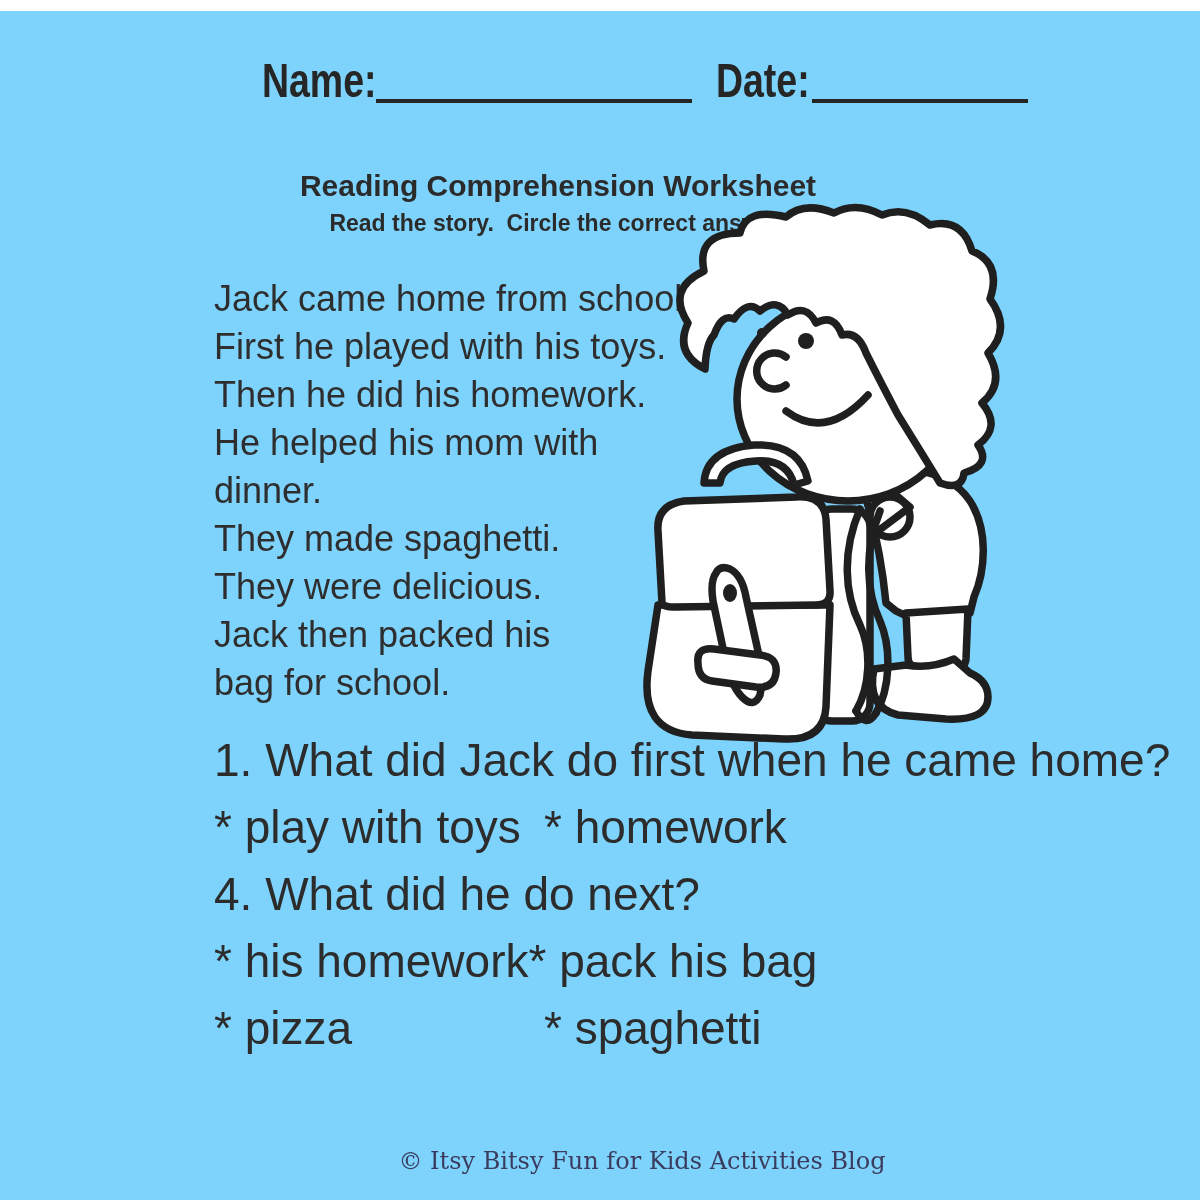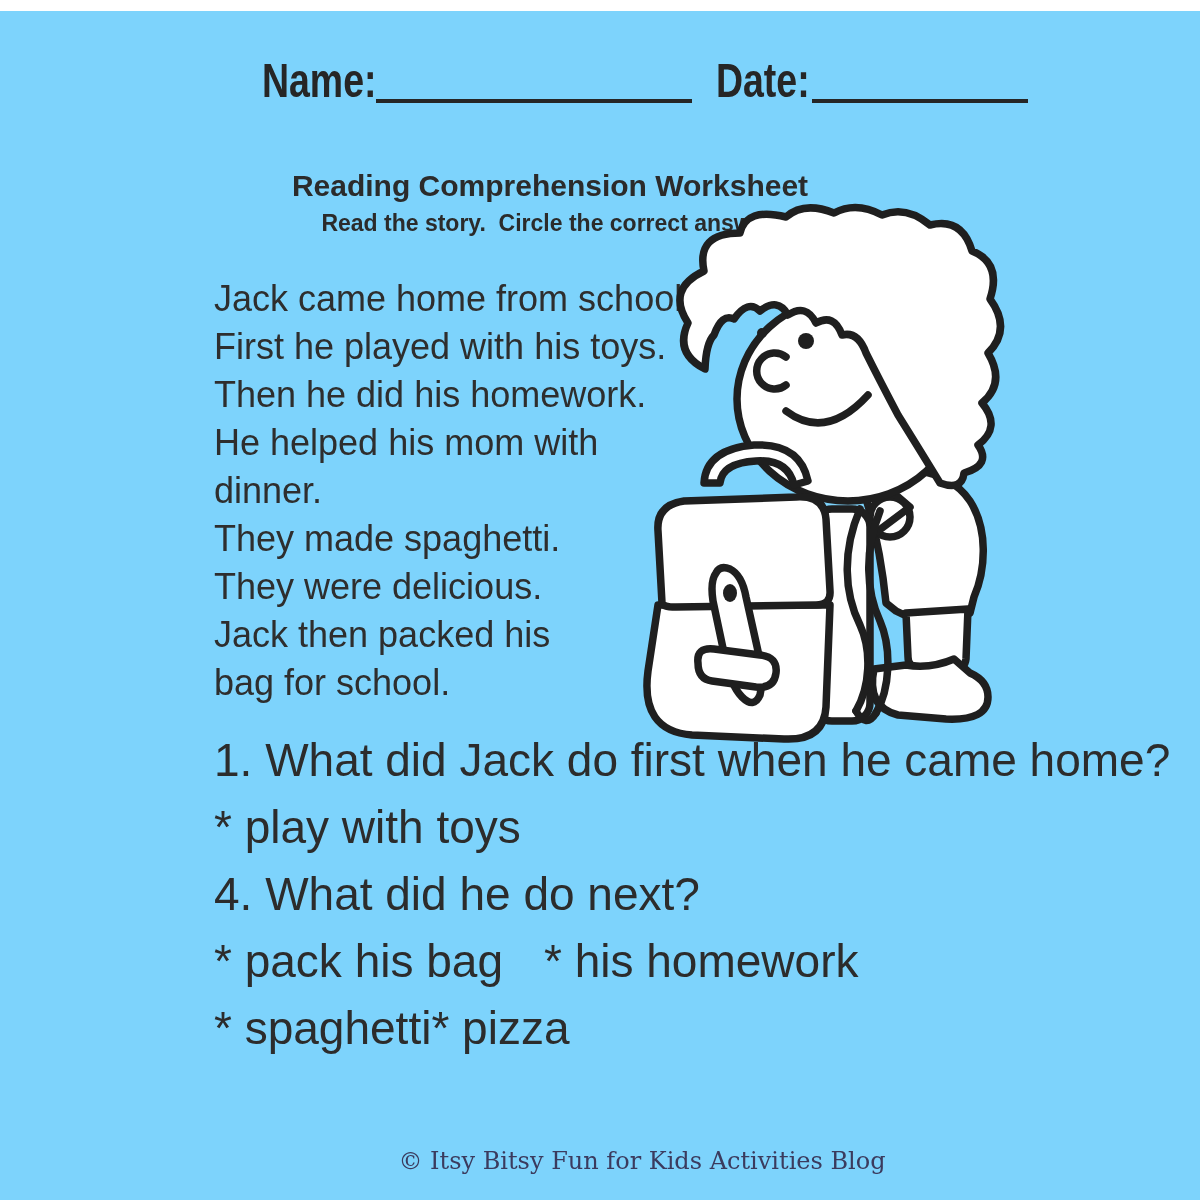--- a/index.html
+++ b/index.html
@@ -11,21 +11,21 @@
   .hdr-label {
     position:absolute; top:42px; font-size:48px; font-weight:600; color:#262626;
     transform:scaleX(0.78); transform-origin:left top; white-space:nowrap;
   }
   .name-label { left:262px; }
   .date-label { left:716px; }
   .blank-line { position:absolute; top:88px; height:0; border-bottom:4px solid #262626; }
   .name-line { left:376px; width:316px; }
   .date-line { left:812px; width:216px; }
   
-  .title-block { position:absolute; left:250px; top:158px; width:600px; text-align:center; }
+  .title-block { position:absolute; left:258px; top:158px; width:600px; text-align:center; }
   .title-heading { font-size:30px; font-weight:700; color:#2b2b2b; }
   .title-sub { font-size:23px; font-weight:700; color:#2b2b2b; margin-top:7px; white-space:pre-wrap; }
   
   .story {
     position:absolute; left:214px; top:264px; width:520px;
     font-size:36px; line-height:48px; white-space:pre-line; color:#2e2e2e;
   }
   
   .illustration { position:absolute; left:628px; top:190px; width:392px; height:548px; }
   
@@ -101,27 +101,28 @@
     <circle fill="#1f1f1f" stroke="none" cx="134" cy="132" r="5"></circle>
     <circle fill="#1f1f1f" stroke="none" cx="178" cy="140" r="8"></circle>
     <path d="M 158,156 A 18,18 0 1 0 158,184"></path>
     <path d="M 158,210 Q 198,240 240,194"></path>
   </svg>
 
   <div class="questions">
     <div class="q-text">1. What did Jack do first when he came home?</div>
     <div class="q-options">
       <span class="q-option first">* play with toys</span>
+      <span class="q-option">* homework</span>
     </div>
     <div class="q-text">4. What did he do next?</div>
     <div class="q-options">
+      <span class="q-option">* his homework</span>
       <span class="q-option first">* pack his bag</span>
-      <span class="q-option">* his homework</span>
     </div>
     <div class="q-options">
+      <span class="q-option first">* pizza</span>
       <span class="q-option">* spaghetti</span>
-      <span class="q-option first">* pizza</span>
     </div>
   </div>
 
   <div class="footer">© Itsy Bitsy Fun for Kids Activities Blog</div>
 
 </div>
 
 </body></html>

